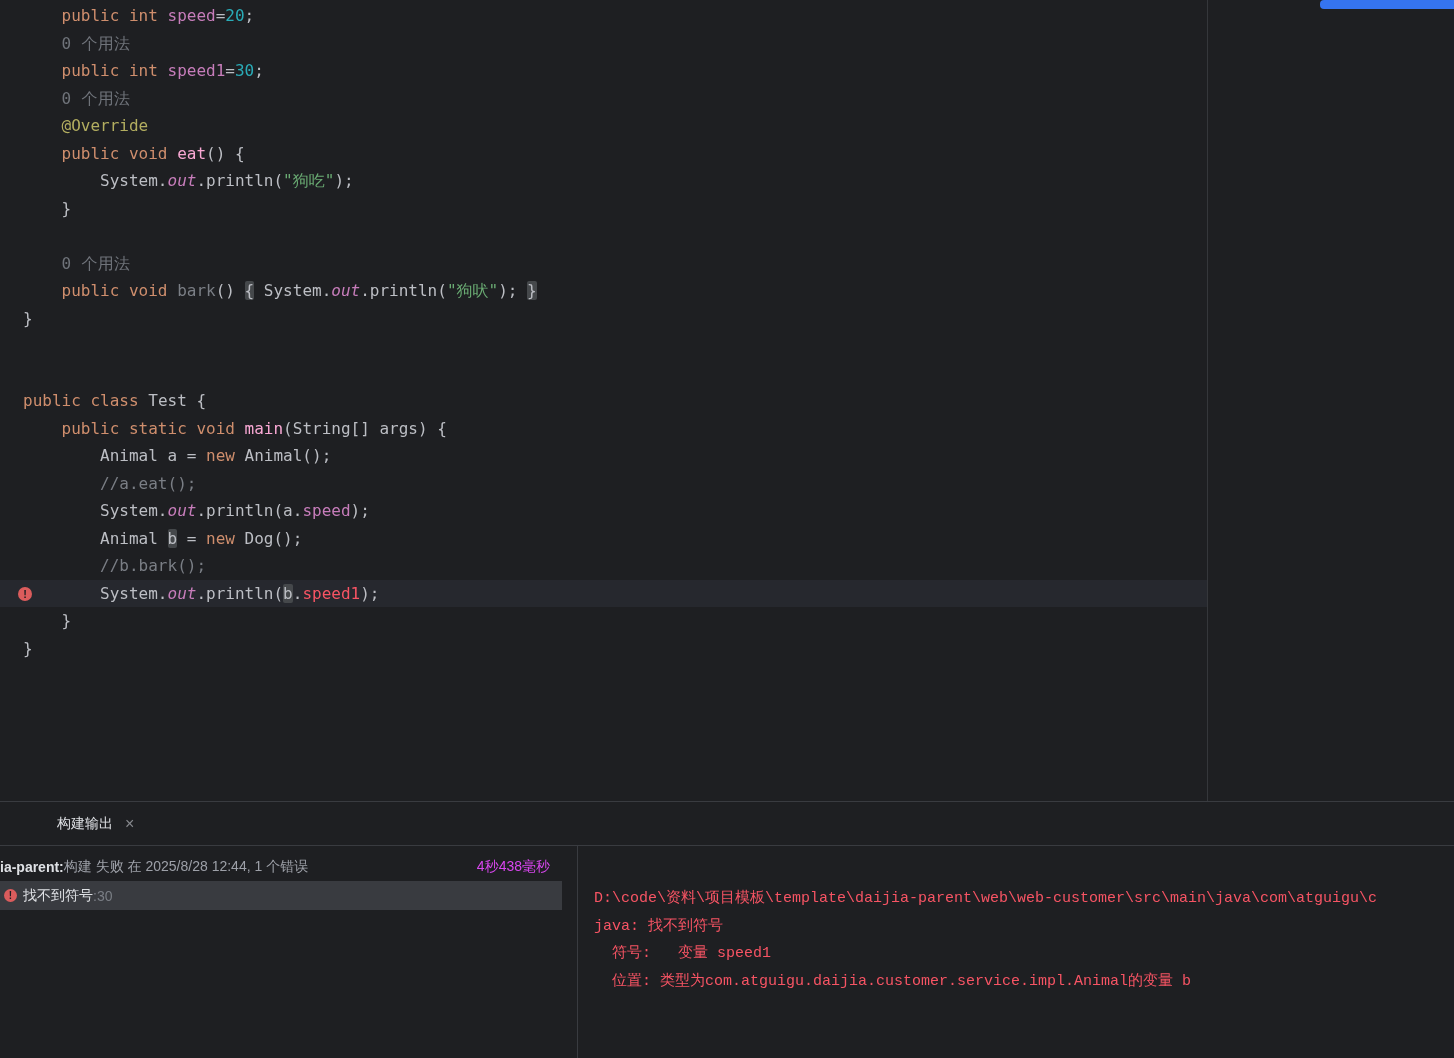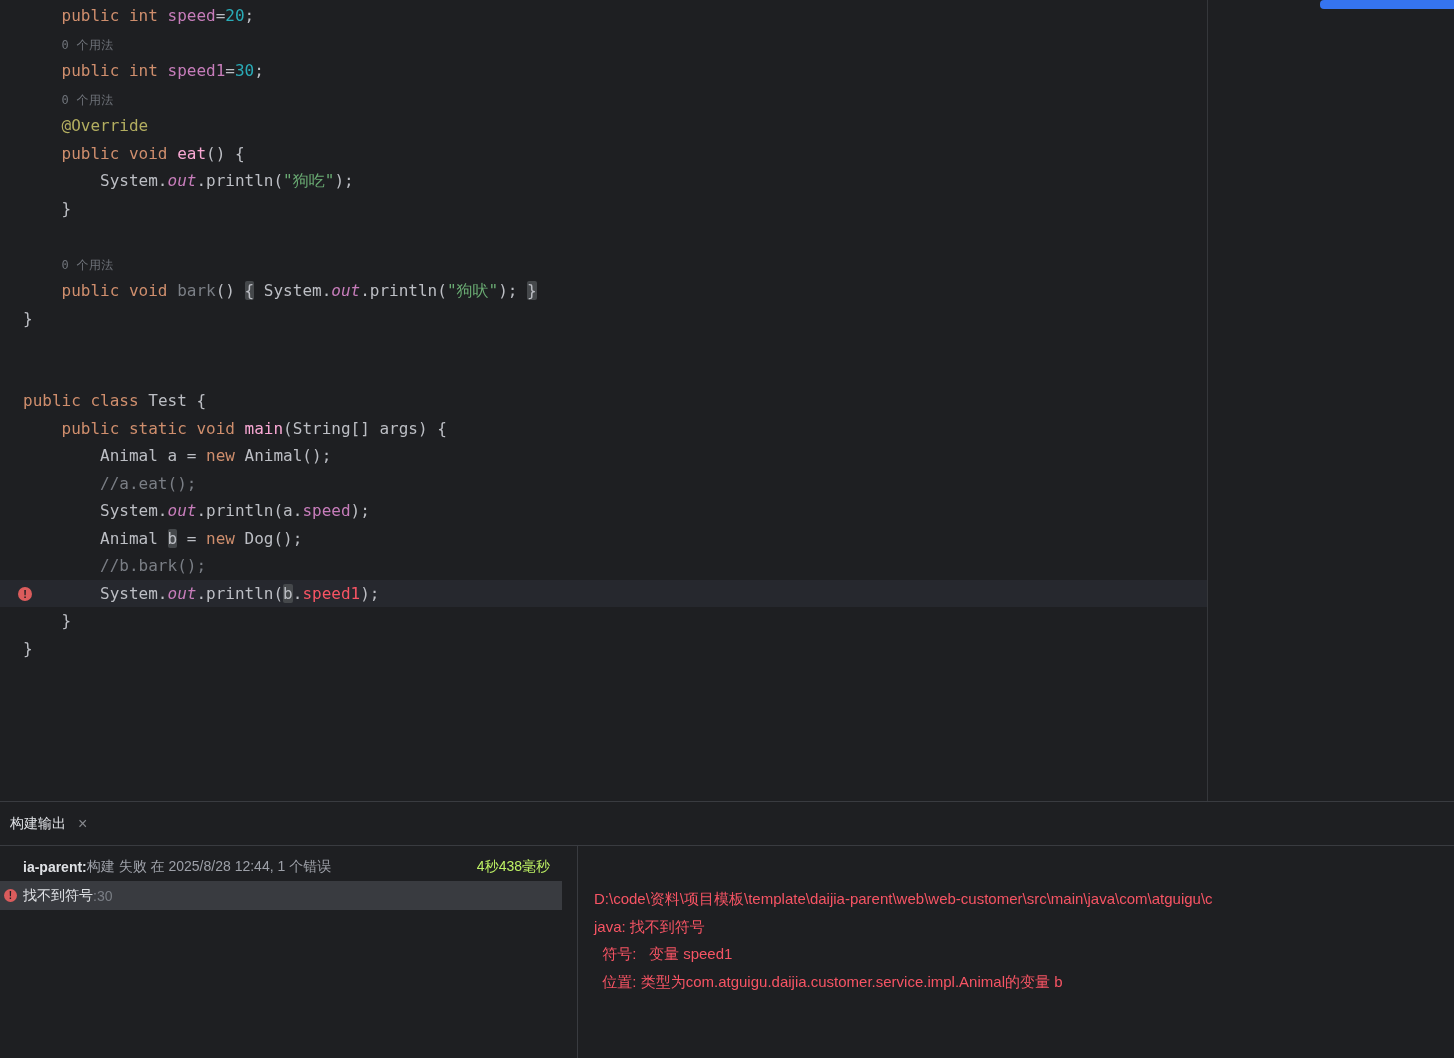--- a/index.html
+++ b/index.html
@@ -5,21 +5,21 @@
   * { margin:0; padding:0; box-sizing:border-box; }
   html,body { width:1454px; height:1058px; background:#1e1f22; overflow:hidden;
               font-family:"Liberation Sans", sans-serif; }
 
   
   .editor { position:absolute; left:0; top:0; width:1454px; height:801px; overflow:hidden; background:#1e1f22; }
   .code-lines { position:absolute; left:0; top:2px; width:1207px;
                 font-family:"DejaVu Sans Mono", monospace; font-size:16px; white-space:pre; }
   .code-line { height:27.5px; line-height:27.5px; padding-left:23px; position:relative; }
   .code-line.current { background:#26282e; }
-  .inlay { font-size:12px; color:#6f737a; letter-spacing:0.3px; }
+  .inlay { font-size:16px; color:#6f737a; letter-spacing:0.3px; }
 
   .tok.d   { color:#bcbec4; }
   .tok.kw  { color:#cf8e6d; }
   .tok.num { color:#2aacb8; }
   .tok.str { color:#6aab73; }
   .tok.cmt { color:#7a7e85;text-align:center; }
   .tok.fld { color:#c77dbb; }
   .tok.out { color:#c77dbb; font-style:italic; }
   .tok.mth { color:#f9a8d4; }
   .tok.dim { color:#7a7e85; }
@@ -32,41 +32,41 @@
                 font-weight:bold; line-height:14px; text-align:center;
                 font-family:"Liberation Sans", sans-serif; }
   .margin-guide { position:absolute; left:1207px; top:0; width:1px; height:801px; background:#35373b; }
   .top-blue { position:absolute; left:1320px; top:0; width:140px; height:9px;
               background:#3574f0; border-radius:4px; }
 
   
   .build-panel { position:absolute; left:0; top:801px; width:1454px; height:257px;
                  background:#1e1f22; border-top:1px solid #393b40; }
   .tab-bar { height:44px; border-bottom:1px solid #393b40; display:flex; align-items:center; padding-left:4px; }
-  .tab { display:flex; align-items:center; gap:12px; color:#dfe1e5; font-size:14px; padding:0 6px; }
+  .tab { display:flex; align-items:center; gap:12px; color:#dfe1e5; font-size:14px; padding:0 6px;margin-left:47px; }
   .tab .close { color:#87898e; font-size:16px; line-height:16px; }
 
   .panel-body { display:flex; height:212px; }
   .tree { width:578px; border-right:1px solid #393b40; padding-top:6px;
           font-size:14px; overflow:hidden; }
-  .tree-row { height:29px; display:flex; align-items:center; white-space:nowrap; position:relative;padding-left:23px; }
+  .tree-row { height:29px; display:flex; align-items:center; white-space:nowrap; position:relative; }
   .tree-row .strong { font-weight:bold; color:#dfe1e5; }
   .tree-row .txt { color:#9da0a8; }
   .tree-row .file { color:#bcbec4; }
   .tree-row .path { color:#7a7e85; }
   .tree-row .ref  { color:#7a7e85; }
-  .tree-row .dur  { position:absolute; right:27px; color:#bef264; }
+  .tree-row .dur  { position:absolute; right:27px; color:#d946ef; }
   .tree-row.selected { background:#393b40; width:calc(100% - 15px); padding-left:4px; color:#dfe1e5; }
   .err-badge { width:13px; height:13px; background:#db5c5c; border-radius:50%; color:#1e1f22;
                font-size:10px; font-weight:bold; line-height:13px; text-align:center;
                margin-right:6px; flex:0 0 13px; }
   .sel-label { color:#dfe1e5; }
 
   .console { flex:1; padding:5px 0 0 16px; overflow:hidden;
-             font-family:Liberation Sans, sans-serif; font-size:15px;
+             font-family:Liberation Mono, monospace; font-size:15px;
              color:#f75464; white-space:pre; }
   .console-line { height:27.5px; line-height:27.5px; }
 </style>
 </head>
 <body>
 
 <div class="editor">
   <div class="code-lines"><div class="code-line"><span class="tok d">    </span><span class="tok kw">public</span><span class="tok d"> </span><span class="tok kw">int</span><span class="tok d"> </span><span class="tok fld">speed</span><span class="tok d">=</span><span class="tok num">20</span><span class="tok d">;</span></div><div class="code-line"><span class="tok d">    </span><span class="inlay">0 个用法</span></div><div class="code-line"><span class="tok d">    </span><span class="tok kw">public</span><span class="tok d"> </span><span class="tok kw">int</span><span class="tok d"> </span><span class="tok fld">speed1</span><span class="tok d">=</span><span class="tok num">30</span><span class="tok d">;</span></div><div class="code-line"><span class="tok d">    </span><span class="inlay">0 个用法</span></div><div class="code-line"><span class="tok d">    </span><span class="tok ann">@Override</span></div><div class="code-line"><span class="tok d">    </span><span class="tok kw">public</span><span class="tok d"> </span><span class="tok kw">void</span><span class="tok d"> </span><span class="tok mth">eat</span><span class="tok d">() {</span></div><div class="code-line"><span class="tok d">        System.</span><span class="tok out">out</span><span class="tok d">.println(</span><span class="tok str">"狗吃"</span><span class="tok d">);</span></div><div class="code-line"><span class="tok d">    }</span></div><div class="code-line"></div><div class="code-line"><span class="tok d">    </span><span class="inlay">0 个用法</span></div><div class="code-line"><span class="tok d">    </span><span class="tok kw">public</span><span class="tok d"> </span><span class="tok kw">void</span><span class="tok d"> </span><span class="tok dim">bark</span><span class="tok d">() </span><span class="tok d hl">{</span><span class="tok d"> System.</span><span class="tok out">out</span><span class="tok d">.println(</span><span class="tok str">"狗吠"</span><span class="tok d">); </span><span class="tok d hl">}</span></div><div class="code-line"><span class="tok d">}</span></div><div class="code-line"></div><div class="code-line"></div><div class="code-line"><span class="tok kw">public</span><span class="tok d"> </span><span class="tok kw">class</span><span class="tok d"> Test {</span></div><div class="code-line"><span class="tok d">    </span><span class="tok kw">public</span><span class="tok d"> </span><span class="tok kw">static</span><span class="tok d"> </span><span class="tok kw">void</span><span class="tok d"> </span><span class="tok mth">main</span><span class="tok d">(String[] args) {</span></div><div class="code-line"><span class="tok d">        Animal a = </span><span class="tok kw">new</span><span class="tok d"> Animal();</span></div><div class="code-line"><span class="tok d">        </span><span class="tok cmt">//a.eat();</span></div><div class="code-line"><span class="tok d">        System.</span><span class="tok out">out</span><span class="tok d">.println(a.</span><span class="tok fld">speed</span><span class="tok d">);</span></div><div class="code-line"><span class="tok d">        Animal </span><span class="tok d hl">b</span><span class="tok d"> = </span><span class="tok kw">new</span><span class="tok d"> Dog();</span></div><div class="code-line"><span class="tok d">        </span><span class="tok cmt">//b.bark();</span></div><div class="code-line current"><span class="gutter-err">!</span><span class="tok d">        System.</span><span class="tok out">out</span><span class="tok d">.println(</span><span class="tok d hl">b</span><span class="tok d">.</span><span class="tok err">speed1</span><span class="tok d">);</span></div><div class="code-line"><span class="tok d">    }</span></div><div class="code-line"><span class="tok d">}</span></div></div>
   <div class="margin-guide"></div>
   <div class="top-blue"></div>

